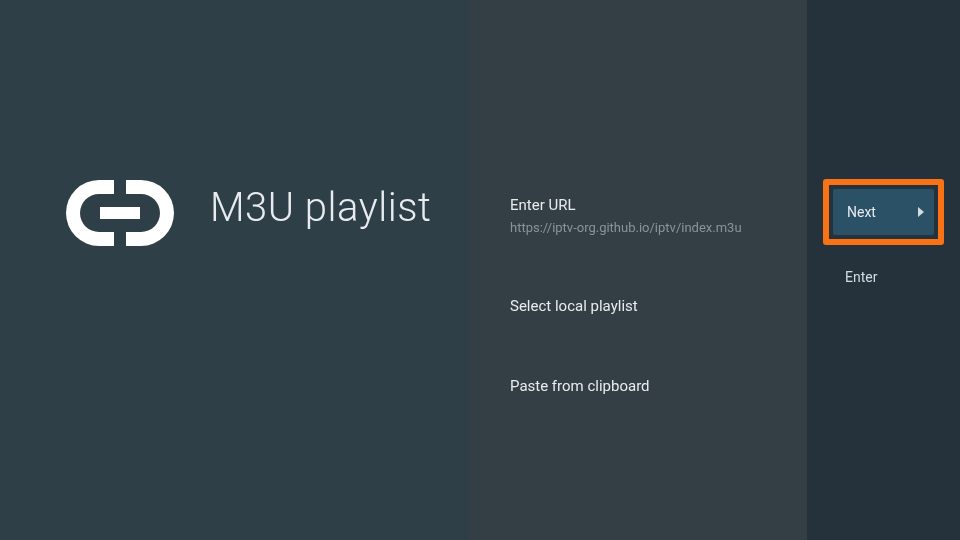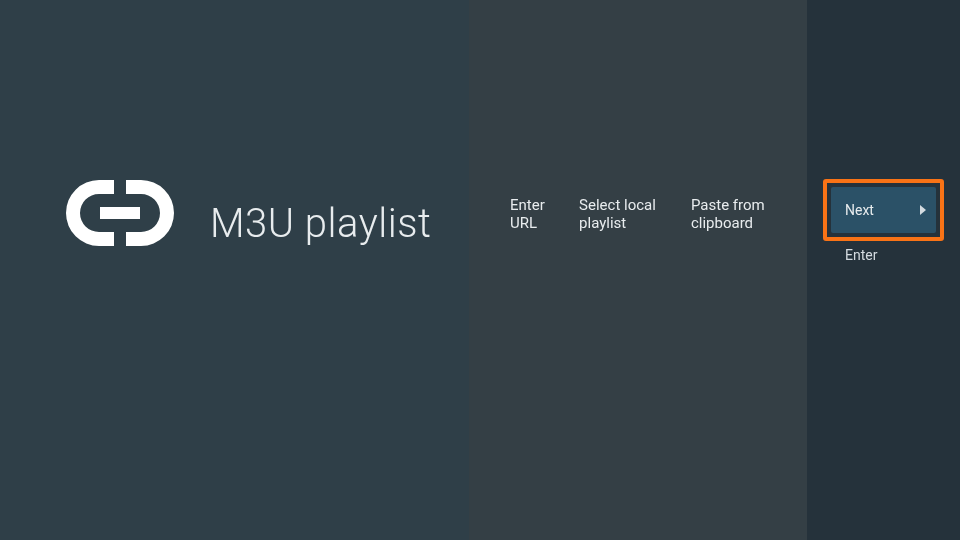--- a/index.html
+++ b/index.html
@@ -30,29 +30,29 @@
       width: 108px;
       height: 66px;
       margin-right: 36px;
     }
     
     .title {
       color: #e8ecee;
       font-size: 40px;
       font-weight: 300;
       letter-spacing: 0.5px;
-      margin-top: 20px;
+      margin-top: 4px;
     }
     
     .middle-panel {
       width: 338px;
       height: 100%;
       background: #343f45;
       display: flex;
-      flex-direction: row;
+      flex-direction: column;
       padding-top: 196px;
       padding-left: 41px;
       padding-right: 20px;
       gap: 24px;
     }
     
     .menu-item {
       margin-bottom: 38px;
       cursor: pointer;
     }
@@ -74,23 +74,24 @@
       height: 100%;
       background: #25323b;
       display: flex;
       flex-direction: column;
       padding-top: 179px;
       padding-left: 16px;
       padding-right: 16px;
     }
     
     .next-button-wrapper {
-      border: 4px solid #f97316;
+      border: 6px solid #f97316;
       border-radius: 3px;
       padding: 4px;
+      margin-bottom: 18px;
     }
     
     .next-button {
       background: #2b5167;
       border-radius: 2px;
       height: 46px;
       display: flex;
       align-items: center;
       justify-content: space-between;
       padding-left: 14px;
@@ -152,20 +153,21 @@
                L 34 39
                Z" fill="#ffffff"></path>
     </svg>
   </div>
   <h1 class="title">M3U playlist</h1>
 </div>
 
 <div class="middle-panel">
   <div class="menu-item">
     <div class="menu-item-label">Enter URL</div>
+    <div class="menu-item-sublabel">https://iptv-org.github.io/iptv/index.m3u</div>
   </div>
   <div class="menu-item">
     <div class="menu-item-label">Select local playlist</div>
   </div>
   <div class="menu-item">
     <div class="menu-item-label">Paste from clipboard</div>
   </div>
 </div>
 
 <div class="right-panel">

